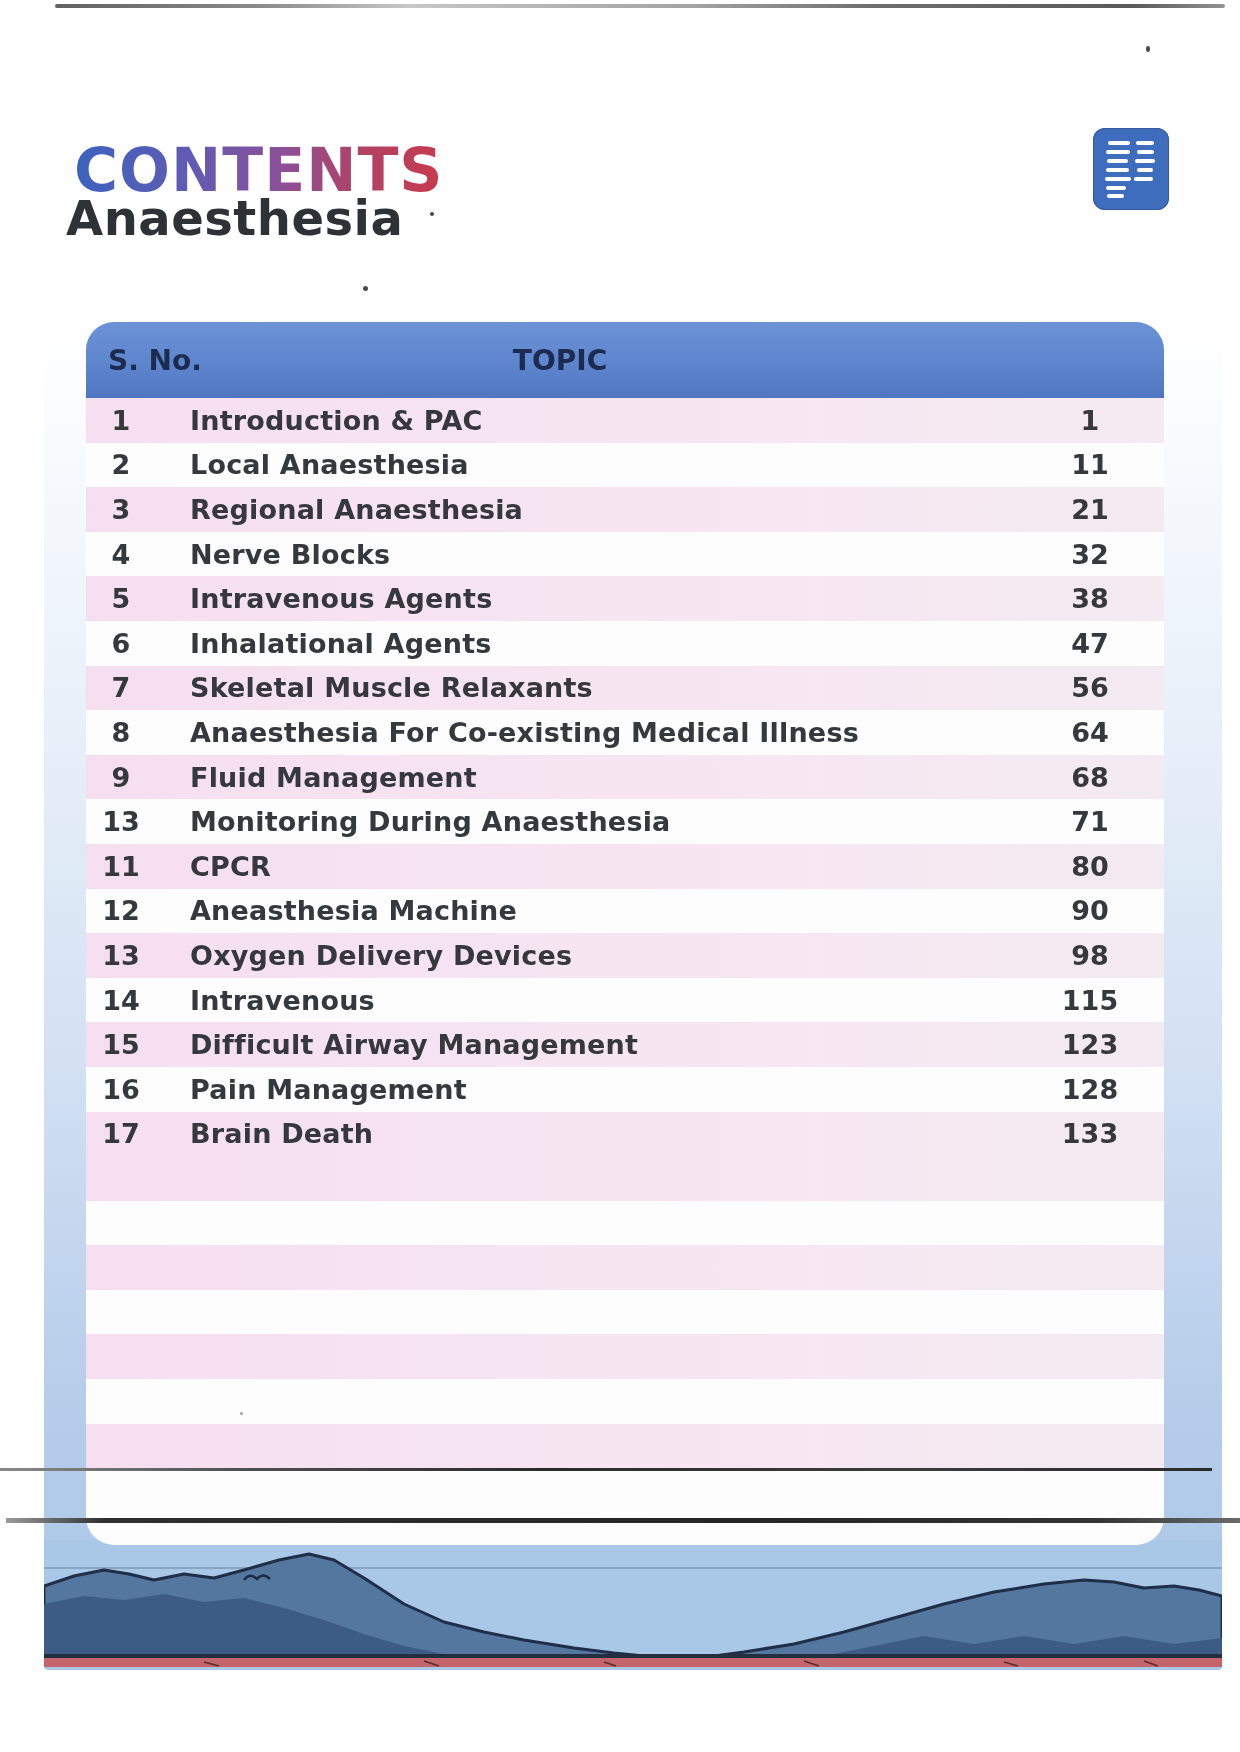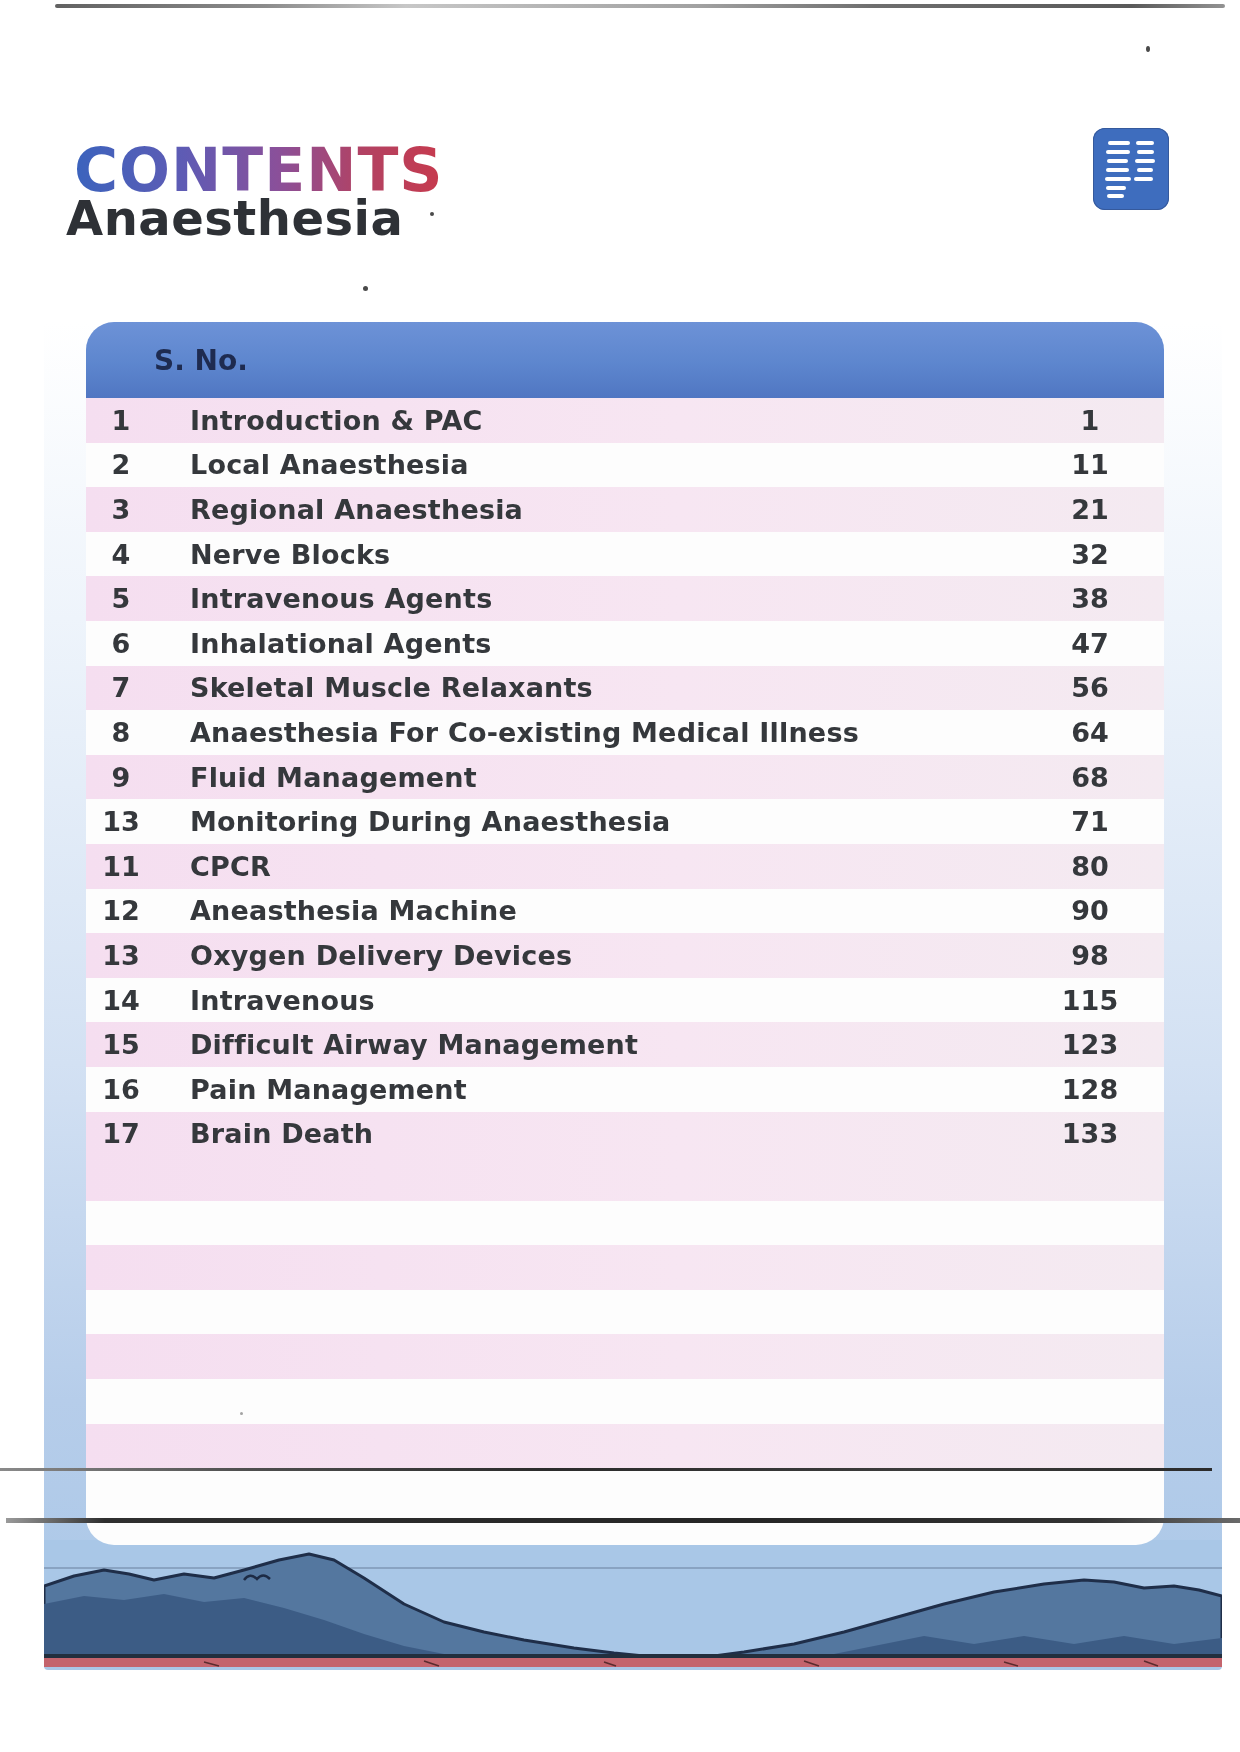--- a/index.html
+++ b/index.html
@@ -38,21 +38,21 @@
   
   .card{
     position:absolute;left:86px;top:322px;width:1078px;height:1223px;
     background:#fdfdfd;border-radius:28px;overflow:hidden;z-index:2;
   }
   .thead{
     position:relative;height:76px;
     background:linear-gradient(180deg,#6d92d7 0%,#5d86ce 55%,#5076c2 100%);
     color:#1e2b50;font-weight:bold;font-size:28px;
   }
-  .th-sno{position:absolute;left:22px;top:22px;margin-left:46px;}
+  .th-sno{position:absolute;left:22px;top:22px;}
   .th-topic{position:absolute;left:0;top:22px;width:948px;text-align:center;}
   .row{
     display:flex;align-items:center;height:44.6px;
     font-size:27px;font-weight:bold;color:#35383c;
   }
   .row.pink{background:linear-gradient(90deg,#f5def0 0%,#f7e6f2 55%,#f4eaf1 100%);}
   .row .sno{width:70px;text-align:center;flex:none;}
   .row .topic{flex:1;margin-left:34px;letter-spacing:0.2px;}
   .row .page{width:92px;text-align:center;flex:none;margin-right:28px;}
   
@@ -121,20 +121,21 @@
     <line x1="560" y1="122" x2="572" y2="126"></line>
       <line x1="760" y1="121" x2="775" y2="126"></line>
     <line x1="960" y1="122" x2="974" y2="126"></line>
       <line x1="1100" y1="121" x2="1114" y2="126"></line>
   </g>
 </svg>
 
 <div class="card">
   <div class="thead">
     <span class="th-sno">S. No.</span>
+    <span class="th-topic">TOPIC</span>
   </div>
   <div id="rows">
       <div class="row pink">
         <span class="sno">1</span>
         <span class="topic">Introduction &amp; PAC</span>
         <span class="page">1</span>
       </div>
       <div class="row">
         <span class="sno">2</span>
         <span class="topic">Local Anaesthesia</span>

